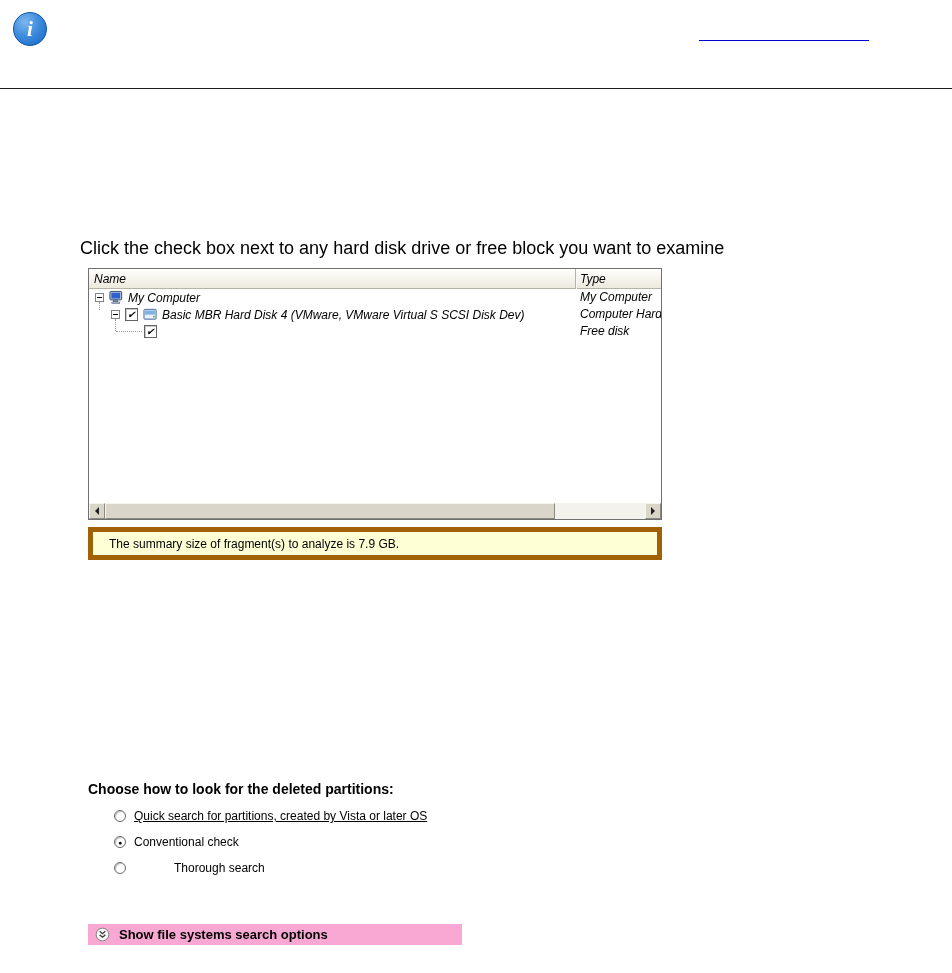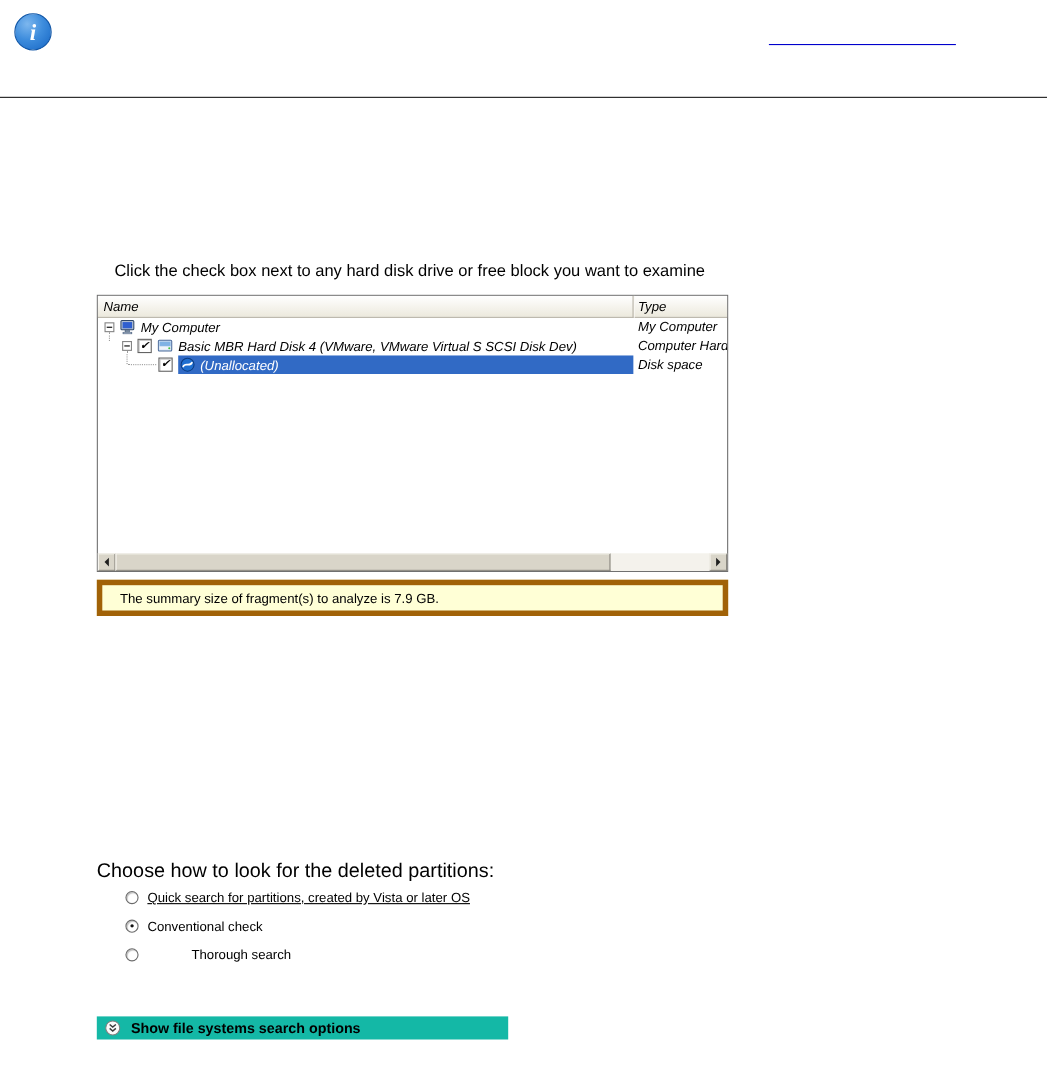--- a/index.html
+++ b/index.html
@@ -30,22 +30,22 @@
     cursor: pointer;
   }
   .rule {
     position: absolute; left: 0; top: 88px;
     width: 952px; height: 0;
     border-top: 1px solid #1a1a1a;
   }
 
   
   .instruction {
-    position: absolute; left: 104px; top: 238px;
-    font-size: 15px; white-space: nowrap;
+    position: absolute; left: 80px; top: 238px;
+    font-size: 18px; white-space: nowrap;
   }
 
   
   .tree {
     position: absolute; left: 88px; top: 268px;
     width: 574px; height: 252px;
     background: #fff;
     border: 1px solid #707070;
     font-style: italic;
   }
@@ -141,42 +141,42 @@
     background: #FFFFD6;
     border: 5px solid #a16207;
     display: flex; align-items: center;
     padding-left: 16px;
     font-size: 12px;
   }
 
   
   .search-heading {
     position: absolute; left: 88px; top: 781px;
-    font-size: 18px; font-weight: normal; white-space: nowrap;
+    font-size: 14px; font-weight: bold; white-space: nowrap;
   }
   .opt {
     position: absolute; left: 114px;
     display: flex; align-items: center; gap: 8px;
     font-size: 12px; height: 14px; white-space: nowrap;
     cursor: pointer;
   }
   .opt0 { top: 809px; text-decoration: underline; } .opt1 { top: 835px; } .opt2 { top: 861px; gap: 48px; }
   .radio {
     flex: none; width: 12px; height: 12px; border-radius: 50%;
     background: #fff; border: 1px solid #6a6a6a;
     box-shadow: inset 1px 1px 1px rgba(0,0,0,.25);
     display: flex; align-items: center; justify-content: center;
     font-size: 7px; line-height: 1; color: #111;
   }
 
   
   .fs-bar {
     position: absolute; left: 88px; top: 924px;
     width: 374px; height: 21px;
-    background: #14b8a6;
+    background: #f9a8d4;
     display: flex; align-items: center; gap: 9px;
     padding-left: 7px;
     cursor: pointer;
   }
   .fs-label { font-size: 13px; font-weight: bold; white-space: nowrap; }
 </style>
 </head>
 <body>
 
 <div class="info-badge">i</div>
@@ -226,29 +226,22 @@
           <circle cx="11.6" cy="10.3" r="1" fill="#3fbf3f"></circle>
         </svg>
         <span class="lbl">Basic MBR Hard Disk 4 (VMware, VMware Virtual S SCSI Disk Dev)</span>
       </div>
       <div class="tcell">Computer Hard D</div>
     </div>
 
     <div class="trow r2">
       <div class="ncell">
         <span class="cb">✔</span>
-        <div class="sel">
-          <svg class="ticon" viewBox="0 0 16 16">
-            <circle cx="8" cy="8" r="6.3" fill="#1f6fd0" stroke="#0a3a80"></circle>
-            <path d="M3.8 9.8 C5.2 5.6, 10.6 10.4, 12.2 6.0" stroke="#ffffff" stroke-width="1.7" fill="none" stroke-linecap="round"></path>
-          </svg>
-          <span class="lbl">(Unallocated)</span>
-        </div>
       </div>
-      <div class="tcell">Disk space</div>
+      <div class="tcell">Free disk</div>
     </div>
   </div>
 
   <div class="hscroll">
     <span class="sbtn left">
       <span class="tri-l"></span>
     </span>
     <span class="sthumb"></span>
     <span class="sbtn right">
       <span class="tri-r"></span>

